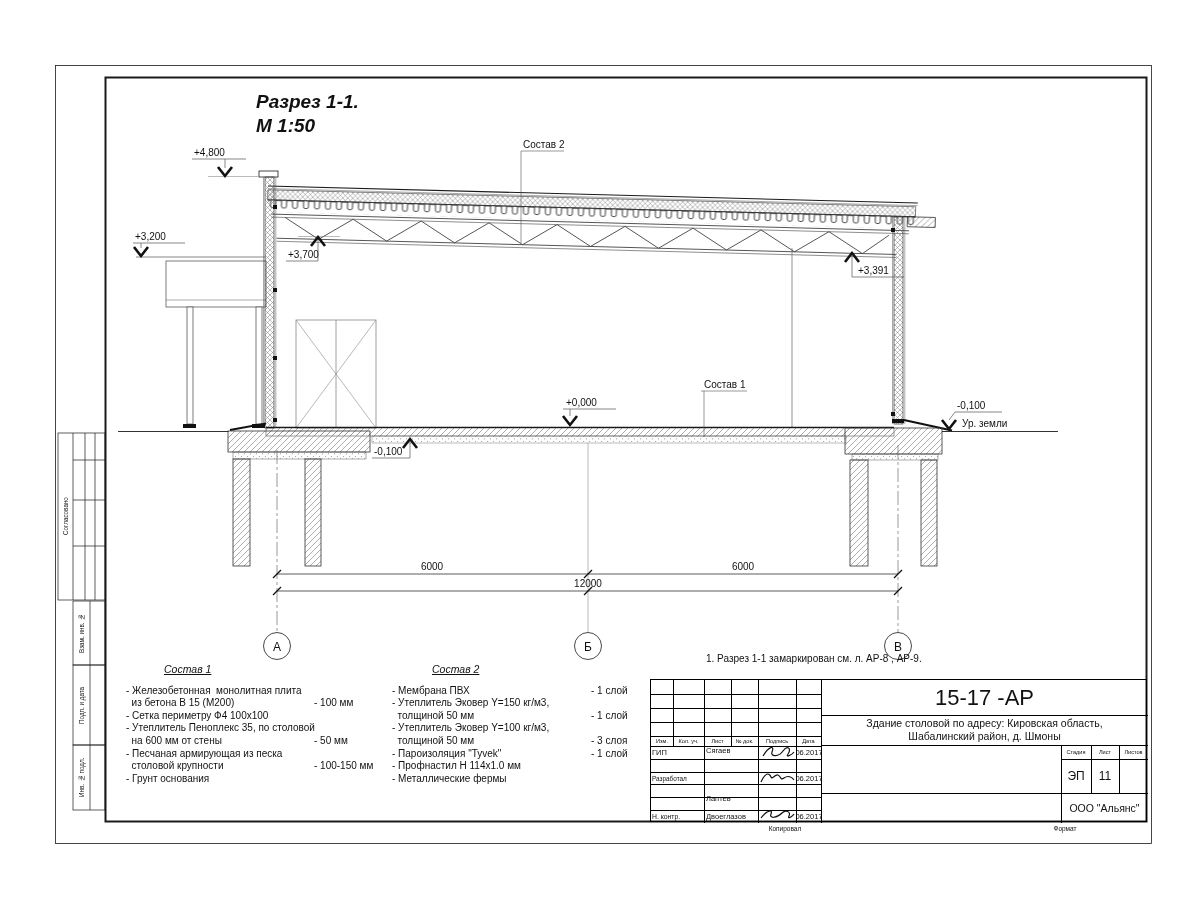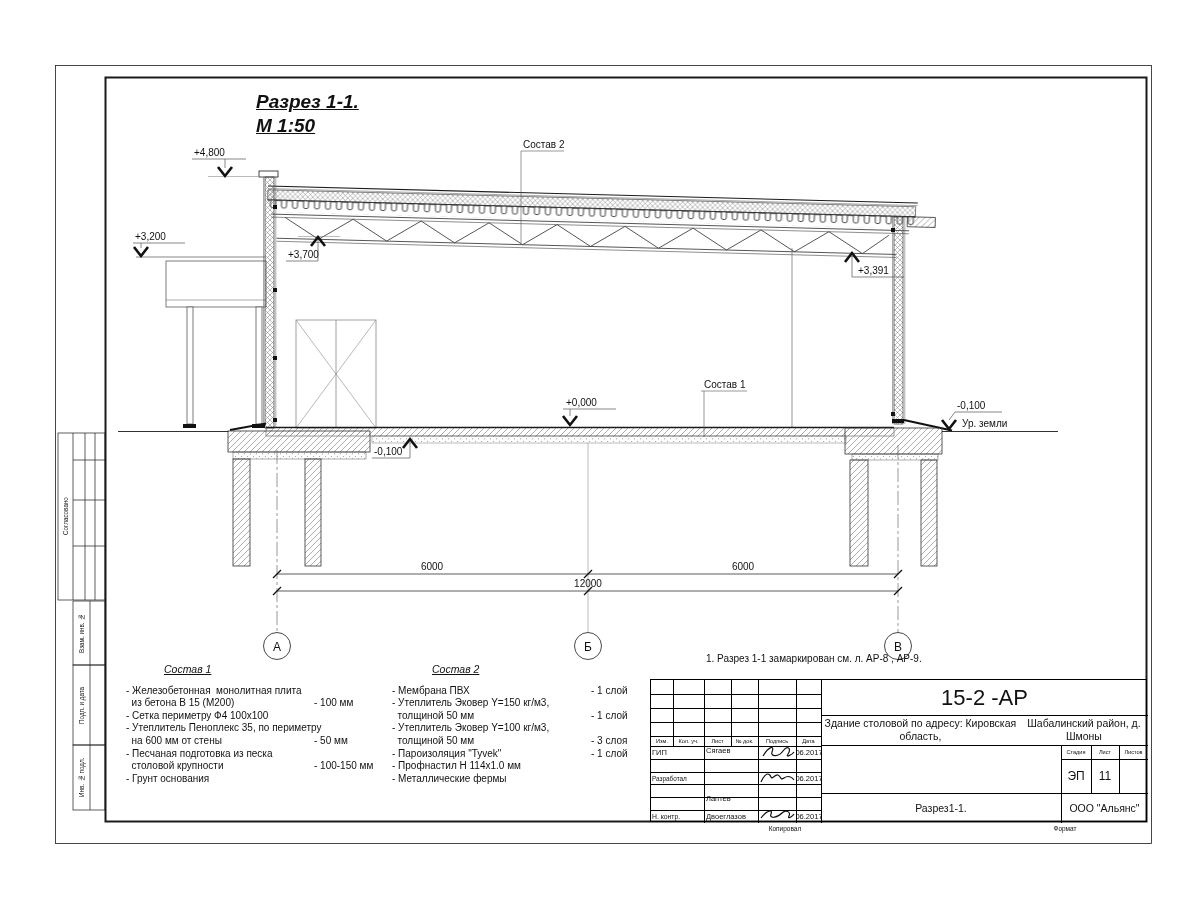--- a/index.html
+++ b/index.html
@@ -2,21 +2,21 @@
 <html><head>
 <meta charset="utf-8">
 <style>
   html,body{margin:0;padding:0;background:#e8e8e8;}
   #page{position:relative;width:1200px;height:900px;background:#ffffff;overflow:hidden;
         font-family:"Liberation Sans",sans-serif;color:#111;}
   #linework{position:absolute;left:0;top:0;}
   svg text{font-family:"Liberation Sans",sans-serif;fill:#111;}
   .abs{position:absolute;}
   .drawtitle{font-size:19px;font-style:italic;font-weight:bold;line-height:1.25;}
-  .drawtitle div{text-decoration:underline;}
+  .drawtitle div{}
   .slist{font-size:10px;line-height:12.6px;}
   .slist .hdr{font-style:italic;text-decoration:underline;font-size:10.5px;margin-bottom:9px;}
   .ln{display:flex;}
   .lt{flex:1;white-space:pre;}
   .lv{white-space:pre;}
   .note{font-size:10px;}
   
   #titleblock{position:absolute;left:650px;top:679px;width:497px;height:143px;
               border:1.8px solid #000;box-sizing:border-box;}
   .tbcell{position:absolute;display:flex;align-items:center;justify-content:center;
@@ -254,29 +254,29 @@
       </div>
     <div class="ln">
         <span class="lt">  из бетона В 15 (М200)</span>
         <span class="lv" style="width:62px;">- 100 мм</span>
       </div>
     <div class="ln">
         <span class="lt">- Сетка периметру Ф4 100х100</span>
         <span class="lv" style="width:62px;"></span>
       </div>
     <div class="ln">
-        <span class="lt">- Утеплитель Пеноплекс 35, по периметру</span>
+        <span class="lt">- Утеплитель Пеноплекс 35, по столовой</span>
         <span class="lv" style="width:62px;"></span>
       </div>
     <div class="ln">
         <span class="lt">  на 600 мм от стены</span>
         <span class="lv" style="width:62px;">- 50 мм</span>
       </div>
     <div class="ln">
-        <span class="lt">- Песчаная подготовка из песка</span>
+        <span class="lt">- Песчаная армирующая из песка</span>
         <span class="lv" style="width:62px;"></span>
       </div>
     <div class="ln">
         <span class="lt">  столовой крупности</span>
         <span class="lv" style="width:62px;">- 100-150 мм</span>
       </div>
     <div class="ln">
         <span class="lt">- Грунт основания</span>
         <span class="lv" style="width:62px;"></span>
       </div>
@@ -372,32 +372,31 @@
         </svg>
     </div>
 
     <div class="hl" style="left:170px;top:35px;width:327px;"></div>
     <div class="hl" style="left:170px;top:65px;width:327px;"></div>
     <div class="hl" style="left:170px;top:113px;width:327px;"></div>
     <div class="vl" style="left:410px;top:65px;height:78px;"></div>
     <div class="hl" style="left:410px;top:79px;width:87px;"></div>
     <div class="vl" style="left:440px;top:65px;height:48px;"></div>
     <div class="vl" style="left:468px;top:65px;height:48px;"></div>
-    <div class="tbcell" style="left:170px;top:0;width:327px;height:35px;font-size:22px;">15-2 -АР</div>
-    <div class="tbcell" style="left:170px;top:35px;width:327px;height:30px;font-size:10.5px;flex-direction:row;line-height:1.25;">
+    <div class="tbcell" style="left:170px;top:0;width:327px;height:35px;font-size:22px;">15-17 -АР</div>
+    <div class="tbcell" style="left:170px;top:35px;width:327px;height:30px;font-size:10.5px;flex-direction:column;line-height:1.25;">
       <div>Здание столовой по адресу: Кировская область,</div>
       <div>Шабалинский район, д. Шмоны</div>
     </div>
     <div class="tbcell tiny" style="left:410px;top:65px;width:30px;height:14px;">Стадия</div>
     <div class="tbcell tiny" style="left:440px;top:65px;width:28px;height:14px;">Лист</div>
     <div class="tbcell tiny" style="left:468px;top:65px;width:29px;height:14px;">Листов</div>
     <div class="tbcell" style="left:410px;top:79px;width:30px;height:34px;font-size:12px;">ЭП</div>
     <div class="tbcell" style="left:440px;top:79px;width:28px;height:34px;font-size:12px;">11</div>
     <div class="tbcell" style="left:468px;top:79px;width:29px;height:34px;font-size:12px;"></div>
-    <div class="tbcell" style="left:170px;top:113px;width:240px;height:30px;font-size:10.5px;">Разрез1-1.</div>
     <div class="tbcell" style="left:410px;top:113px;width:87px;height:30px;font-size:10.5px;">ООО "Альянс"</div>
   </div>
 
   <div class="abs underlabel" style="left:740px;top:825px;width:90px;">Копировал</div>
   <div class="abs underlabel" style="left:1020px;top:825px;width:90px;">Формат</div>
 
   <div class="abs vtext" style="left:58px;top:433px;width:15px;height:167px;">Согласовано</div>
   <div class="abs vtext" style="left:73px;top:601px;width:17px;height:64px;">Взам. инв. №</div>
   <div class="abs vtext" style="left:73px;top:665px;width:17px;height:80px;">Подп. и дата</div>
   <div class="abs vtext" style="left:73px;top:745px;width:17px;height:65px;">Инв. № подл.</div>

